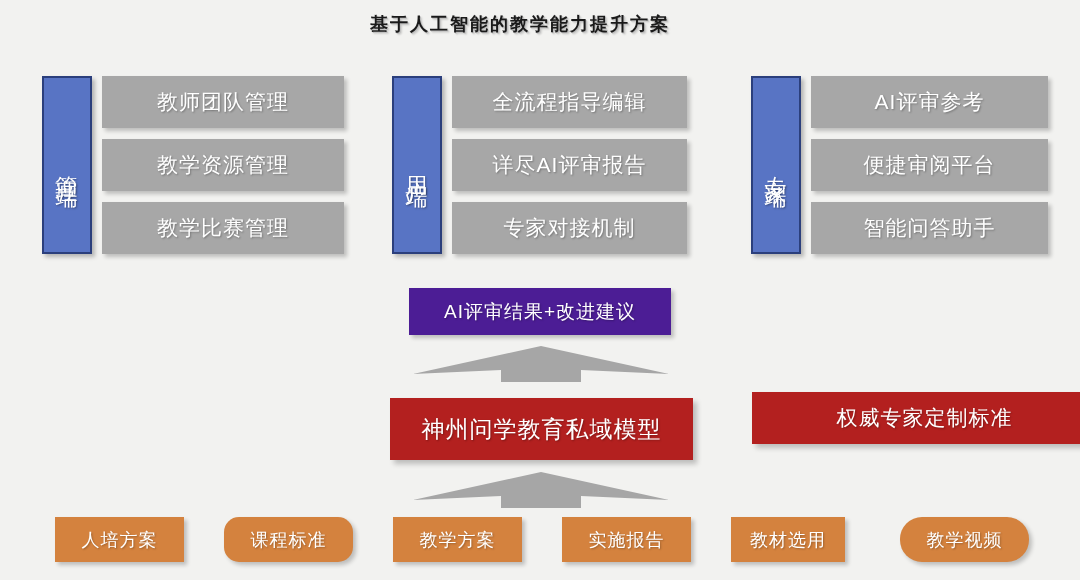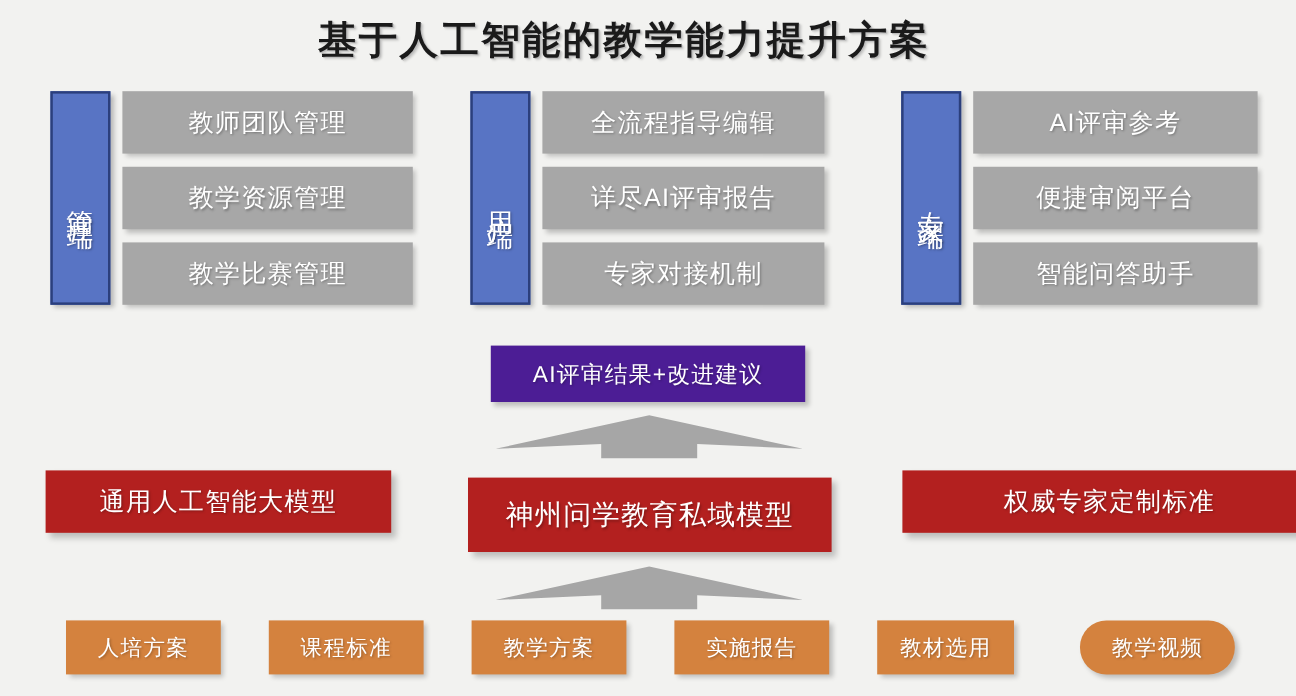--- a/index.html
+++ b/index.html
@@ -21,21 +21,21 @@
     height: 580px;
   }
 
   
   .title {
     position: absolute;
     top: 12px;
     left: 0;
     width: 1040px;
     text-align: center;
-    font-size: 32px;
+    font-size: 18px;
     font-weight: bold;
     color: #1a1a1a;
     letter-spacing: 2px;
     text-shadow: 1px 1px 0 #bdbdbd, 2px 2px 2px rgba(0,0,0,0.18);
   }
 
   
   .group {
     position: absolute;
     top: 76px;
@@ -144,21 +144,21 @@
     color: #ffffff;
     font-size: 18px;
     display: flex;
     align-items: center;
     justify-content: center;
     box-shadow: 3px 3px 4px rgba(0,0,0,0.22);
     text-shadow: 1px 1px 2px rgba(0,0,0,0.28);
     letter-spacing: 1px;
   }
   .ob-1 { left: 55px;  width: 129px; }
-  .ob-2 { left: 224px; width: 129px; }
+  .ob-2 { left: 224px; width: 129px; border-radius: 15px; }
   .ob-3 { left: 393px; width: 129px; }
   .ob-4 { left: 562px; width: 129px; }
   .ob-5 { left: 731px; width: 114px; }
   .ob-6 { left: 900px; width: 129px; border-radius: 22px; }
 </style>
 </head>
 <body>
 
 <div class="canvas">
 
@@ -198,21 +198,20 @@
   </div>
 
   <div class="ai-box">AI评审结果+改进建议</div>
 
   <div class="arrow arrow-top">
     <svg viewBox="0 0 256 38" preserveAspectRatio="none" aria-hidden="true">
       <polygon points="128,2 256,30 168,26 168,38 88,38 88,26 0,30" fill="#a6a6a6"></polygon>
     </svg>
   </div>
 
-  <div class="red-box red-1">通用人工智能大模型</div>
   <div class="red-box red-2">神州问学教育私域模型</div>
   <div class="red-box red-3">权威专家定制标准</div>
 
   <div class="arrow arrow-bottom">
     <svg viewBox="0 0 256 38" preserveAspectRatio="none" aria-hidden="true">
       <polygon points="128,2 256,30 168,26 168,38 88,38 88,26 0,30" fill="#a6a6a6"></polygon>
     </svg>
   </div>
 
   <div class="obox ob-1">人培方案</div>

